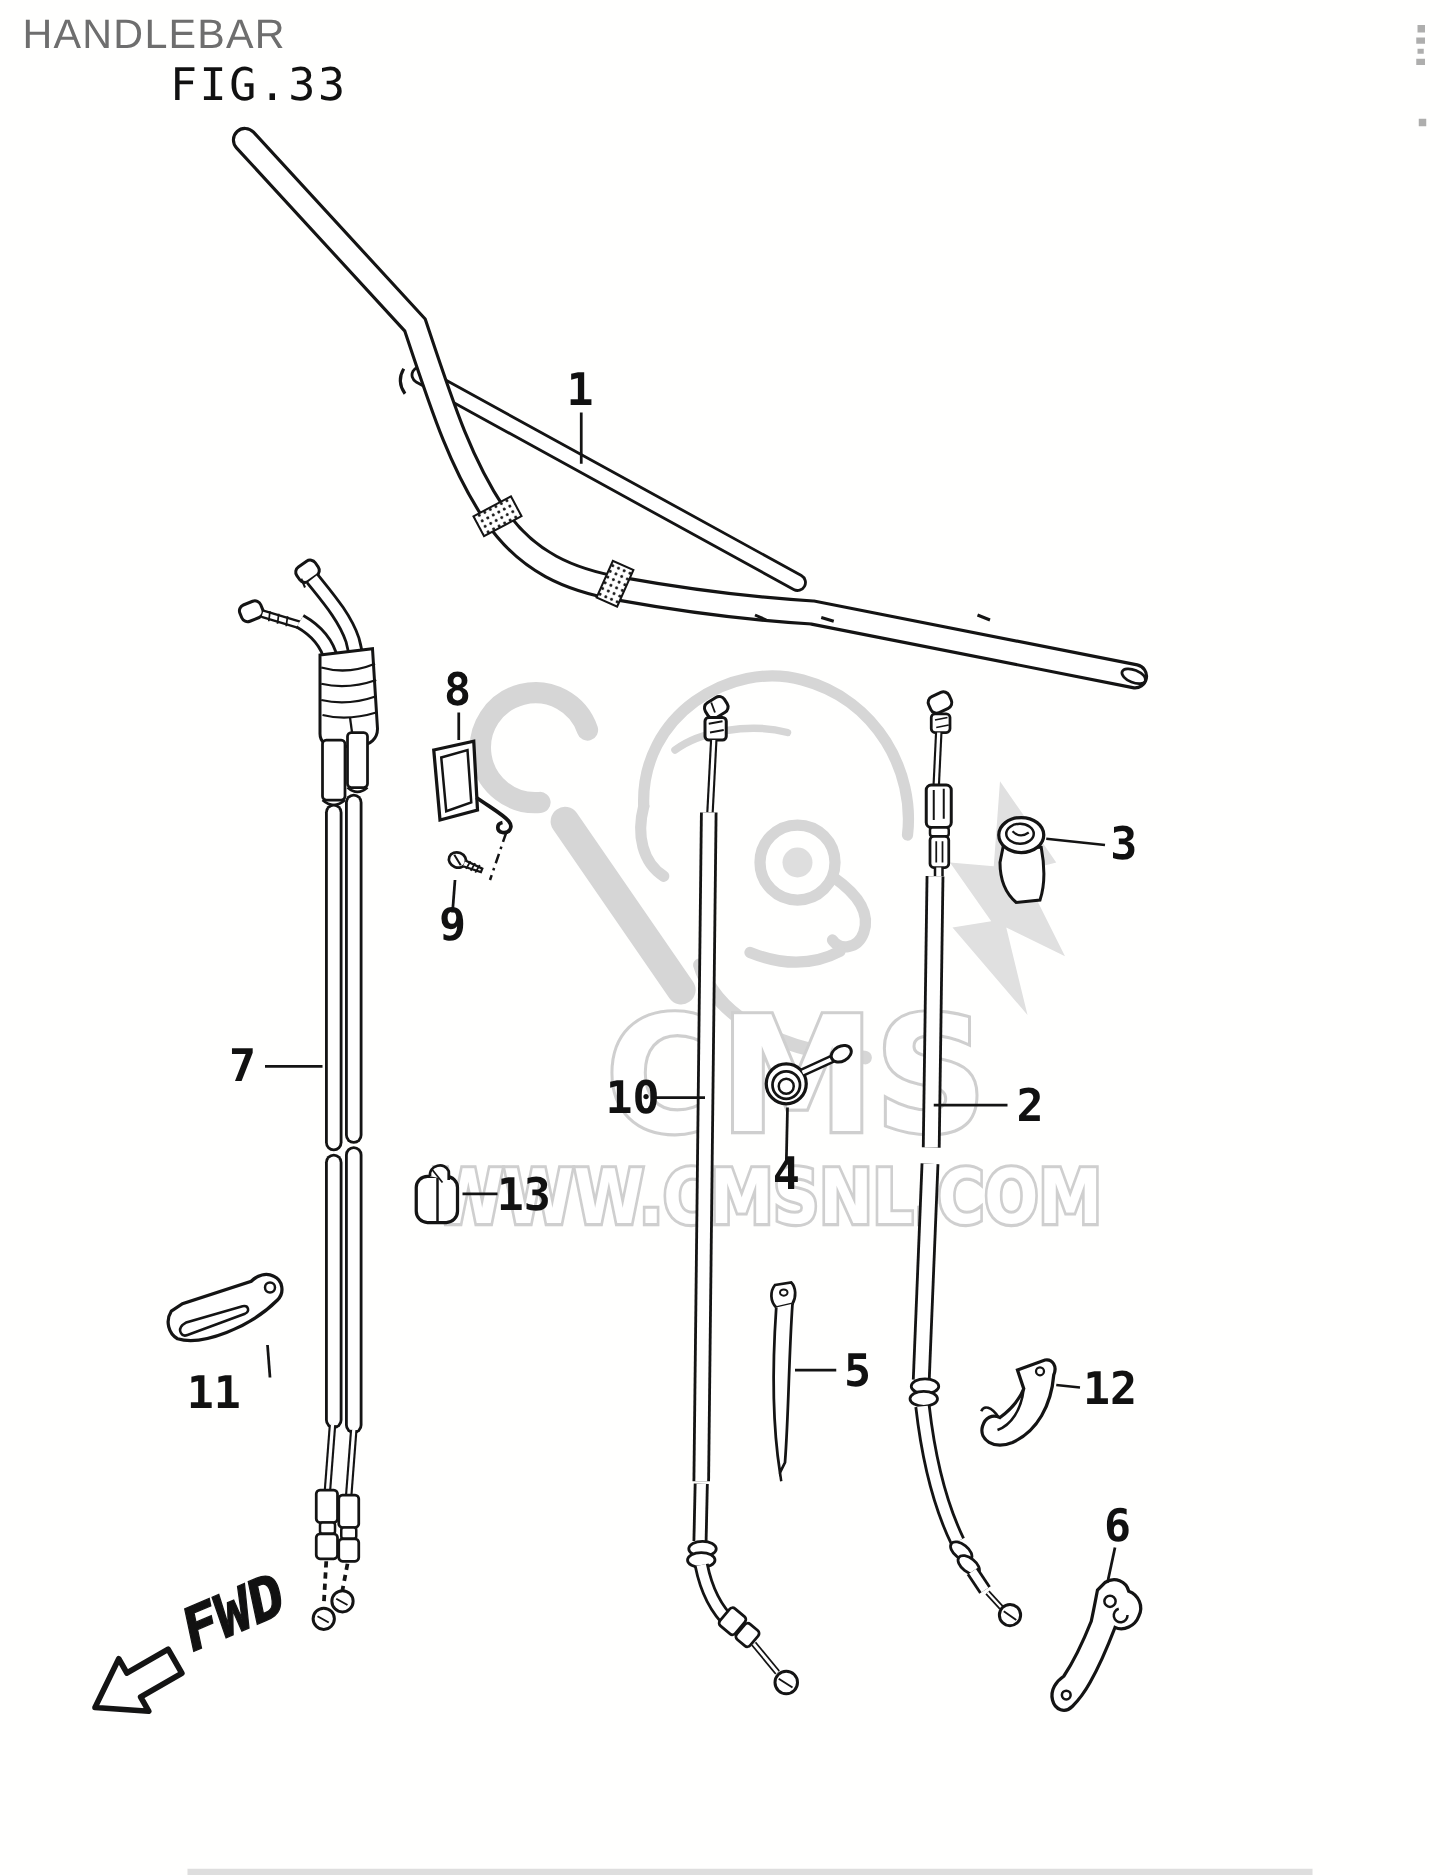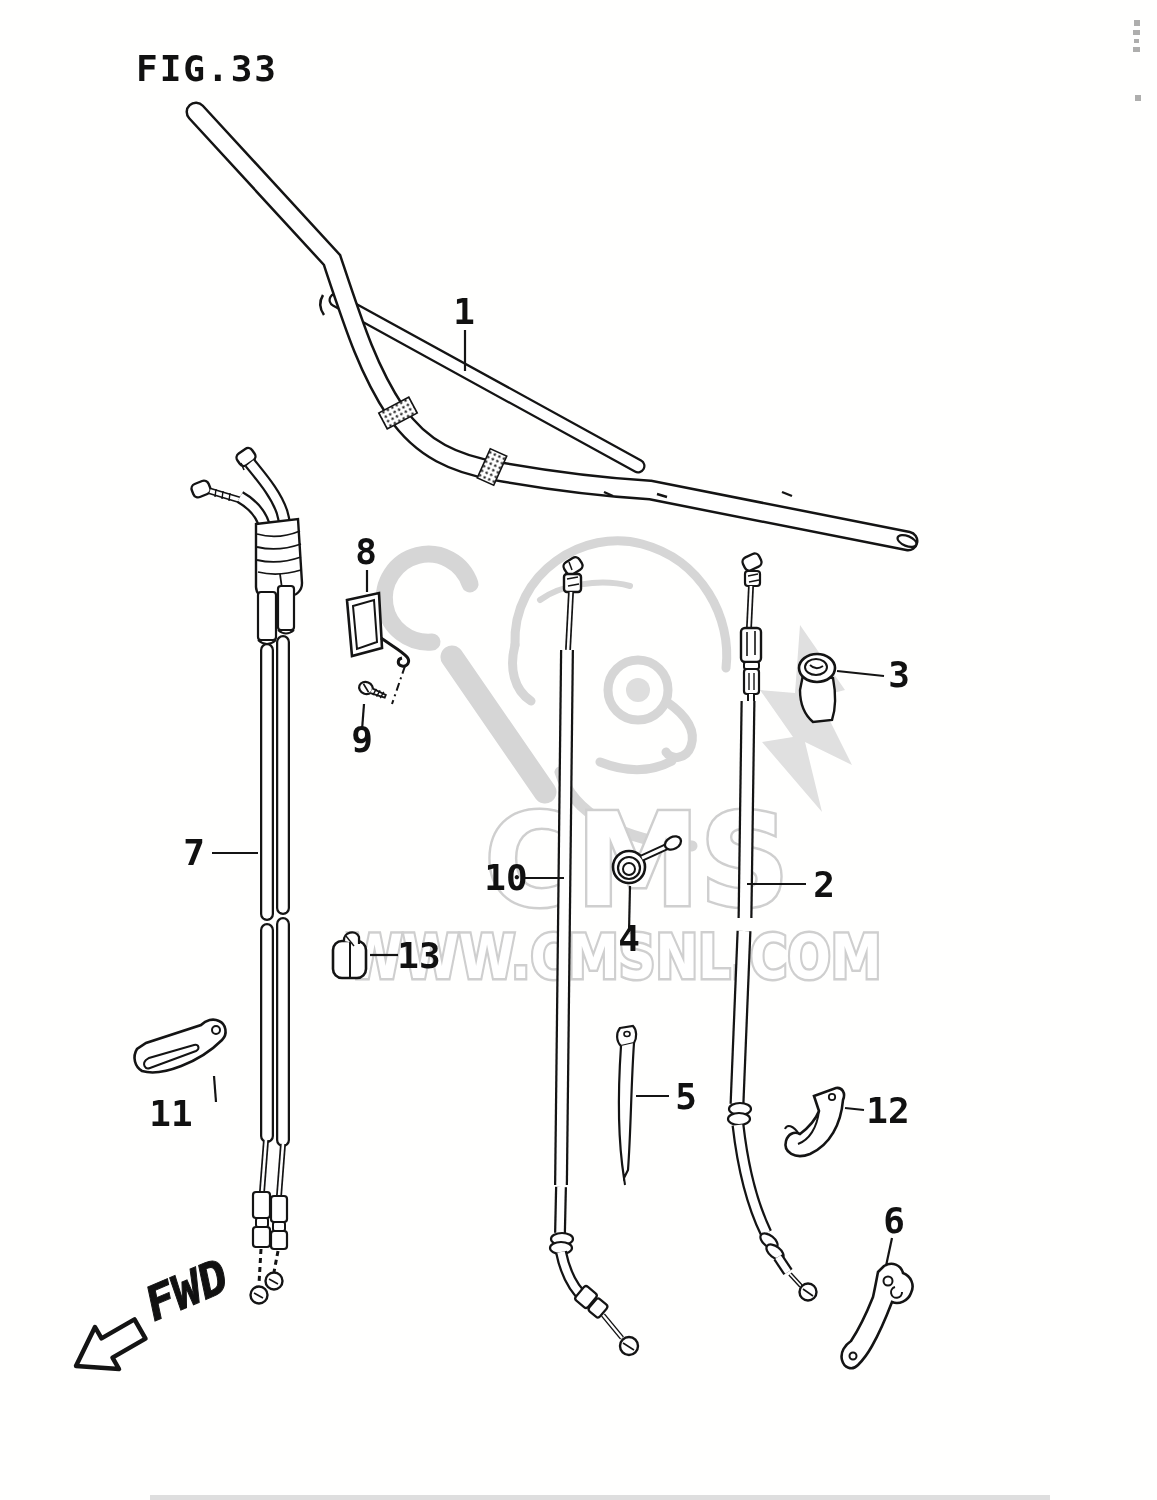--- a/index.html
+++ b/index.html
@@ -1,35 +1,36 @@
 <!DOCTYPE html>
 <html><head>
 <meta charset="utf-8">
 <style>
   html,body{margin:0;padding:0;background:#ffffff;}
   .page{position:relative;width:1157px;height:1500px;background:#fffffe;overflow:hidden;
         font-family:"Liberation Sans",sans-serif;}
   .hdr-title{position:absolute;left:18px;top:8px;font-size:33px;letter-spacing:1px;
              color:#6e6e6e;font-family:"Liberation Sans",sans-serif;}
-  .fig-label{position:absolute;left:136px;top:48px;font-size:36px;font-weight:bold;color:#111;
+  .fig-label{position:absolute;left:136px;top:48px;font-size:36px;font-weight:normal;color:#111;
              font-family:"DejaVu Sans Mono",monospace;letter-spacing:2px;}
   .footer-banner{position:absolute;left:0;right:0;top:1442px;text-align:center;}
   .footer-banner span{display:inline-block;transform:scaleX(.94);font-size:47px;
              color:#c40808;font-family:"Liberation Sans",sans-serif;}
   svg text.plabel{font-family:"DejaVu Sans Mono",monospace;font-weight:bold;font-size:36px;fill:#111;}
   svg text.wm-big{font-family:"DejaVu Sans",sans-serif;font-weight:bold;fill:#ffffff;
              stroke:#cfcfcf;stroke-width:5px;paint-order:stroke fill;}
   svg text.fwd{font-family:"DejaVu Sans Mono",monospace;font-weight:bold;font-style:italic;
              font-size:47px;fill:#111;}
 </style>
 </head>
 <body>
 
 <div class="page">
 
+  <div class="hdr-title">HANDLEBAR</div>
   <div class="fig-label">FIG.33</div>
 
   <svg width="1157" height="1500" viewBox="0 0 1157 1500" style="position:absolute;left:0;top:0;">
     <defs>
       <pattern id="knurl" width="5" height="5" patternUnits="userSpaceOnUse">
         <rect width="5" height="5" fill="#ffffff"></rect>
         <circle cx="2.5" cy="2.5" r="1.2" fill="#1a1a1a"></circle>
       </pattern>
     </defs>
 

